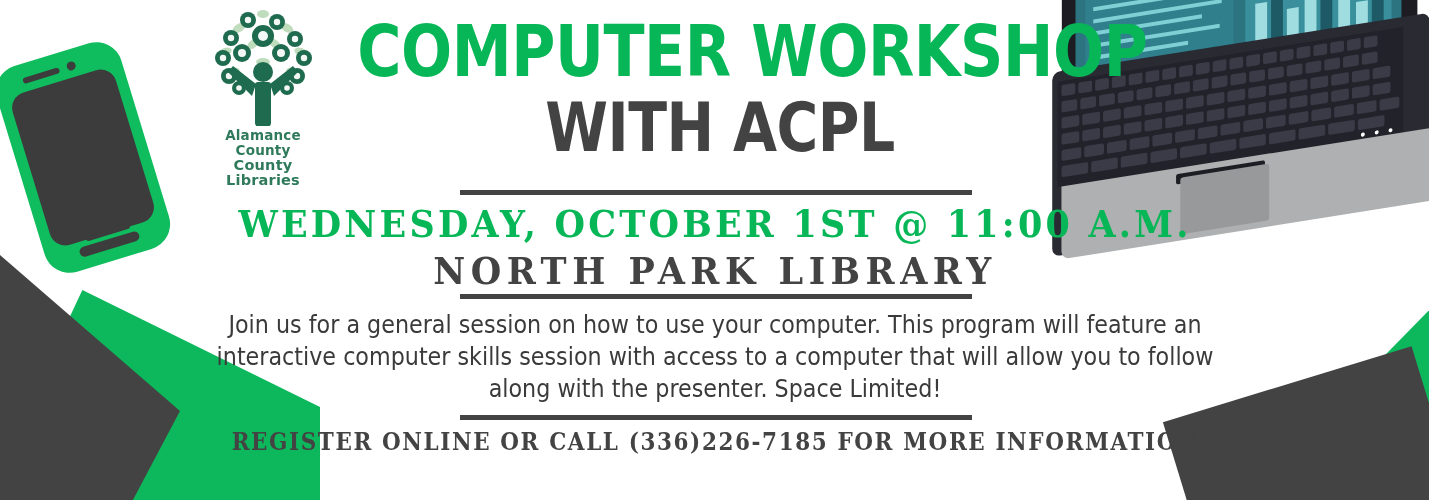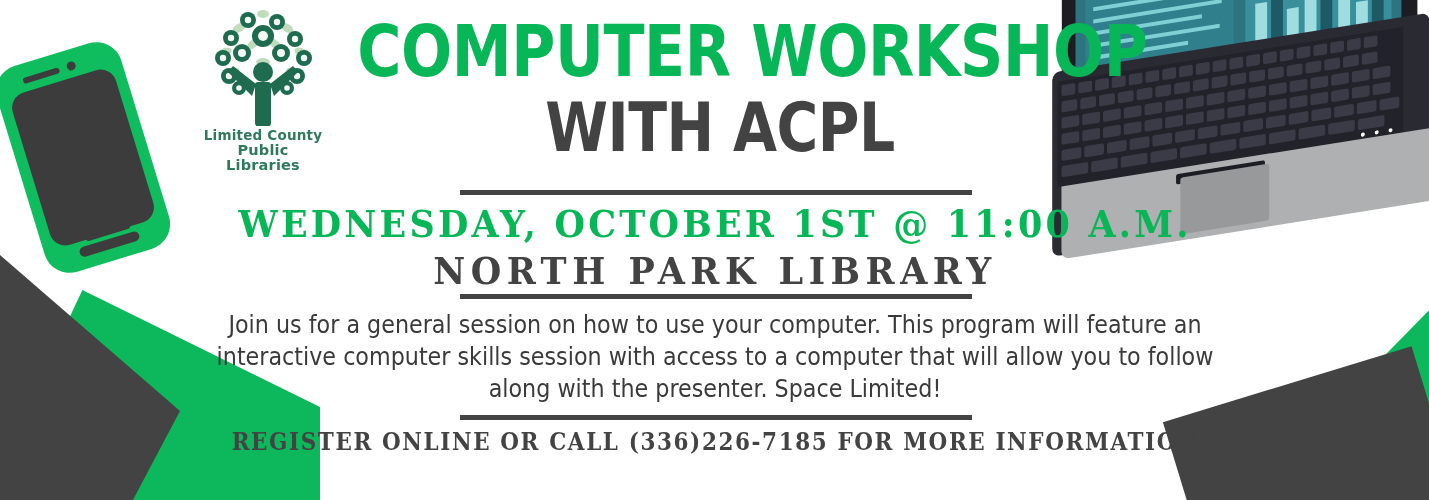--- a/index.html
+++ b/index.html
@@ -430,22 +430,22 @@
       <g fill="#1E6B4F">
         <circle cx="54" cy="66" r="10"></circle>
         <rect x="46" y="76" width="16" height="44" rx="3"></rect>
         <rect x="47" y="100" width="5" height="20"></rect>
         <rect x="56" y="100" width="5" height="20"></rect>
         <path d="M47 78 L24 60 L19 66 L43 90 Z"></path>
         <path d="M61 78 L84 60 L89 66 L65 90 Z"></path>
       </g>
     </svg>
     <div class="logo-text">
-      <div>Limited County</div>
-      <div class="l2">Public Libraries</div>
+      <div>Alamance County</div>
+      <div class="l2">County Libraries</div>
     </div>
   </div>
 
   <div id="content">
     <div id="title1">COMPUTER WORKSHOP</div>
     <div id="title2">WITH ACPL</div>
 
     <div class="rule" id="rule1"></div>
 
     <div id="datetime">WEDNESDAY, OCTOBER 1ST @ 11:00 A.M.</div>

